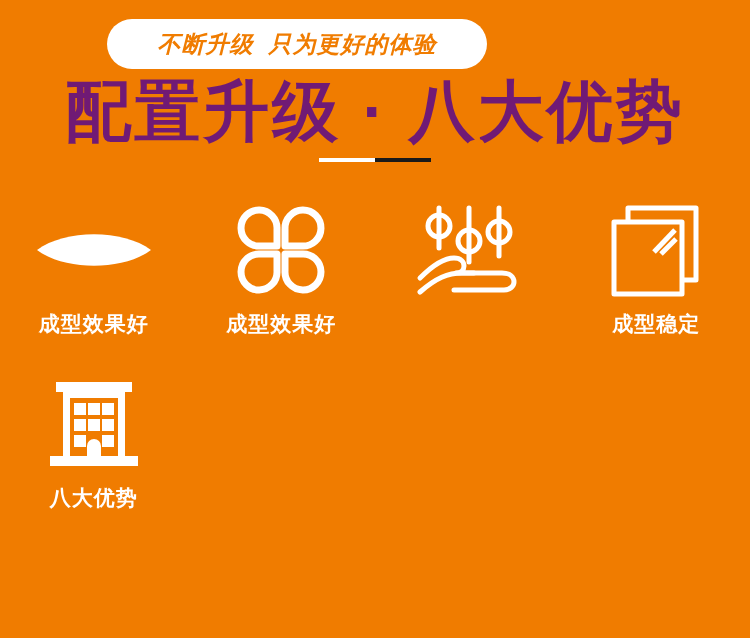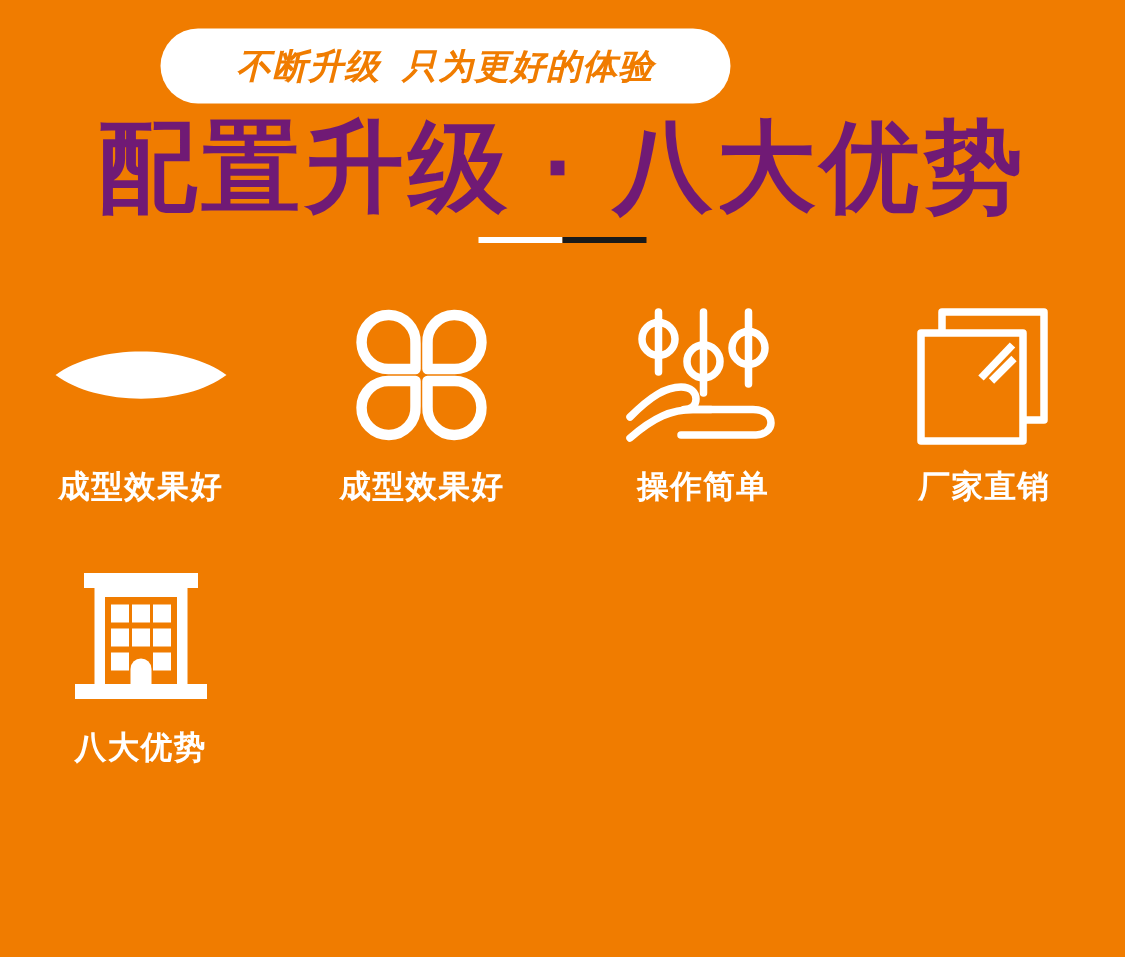--- a/index.html
+++ b/index.html
@@ -167,36 +167,35 @@
           <line x1="55" y1="8" x2="55" y2="62"></line>
           <line x1="85" y1="8" x2="85" y2="56"></line>
           <circle cx="25" cy="26" r="11"></circle>
           <circle cx="55" cy="41" r="11"></circle>
           <circle cx="85" cy="32" r="11"></circle>
           <path d="M6 78 C20 64 30 58 40 58 C47 58 50 62 50 66 C50 70 47 73 42 73 L60 73"></path>
           <path d="M6 92 C22 78 34 73 48 73 L88 73 C96 73 100 77 100 82 C100 86 96 90 90 90 L40 90"></path>
         </g>
       </svg>
     </div>
-    <div class="cell-label">操作简单</div>
   </div>
 
 
   <div class="cell">
     <div class="icon-box">
       <svg width="96" height="96" viewBox="0 0 96 96" aria-hidden="true">
         <g fill="none" stroke="#FFFFFF" stroke-width="5" stroke-linejoin="round">
           <rect x="20" y="6" width="68" height="72"></rect>
           <rect x="6" y="20" width="68" height="72" fill="#F07C00"></rect>
           <line x1="46" y1="50" x2="67" y2="28"></line>
           <line x1="53" y1="52" x2="68" y2="37"></line>
         </g>
       </svg>
     </div>
-    <div class="cell-label">厂家直销</div>
+    <div class="cell-label">成型稳定</div>
   </div>
 
 
 
   <div class="cell">
     <div class="icon-box">
       <svg width="96" height="96" viewBox="0 0 96 96" aria-hidden="true">
         <g fill="#FFFFFF">
           <rect x="10" y="6" width="76" height="10"></rect>
           <rect x="4" y="80" width="88" height="10"></rect>

